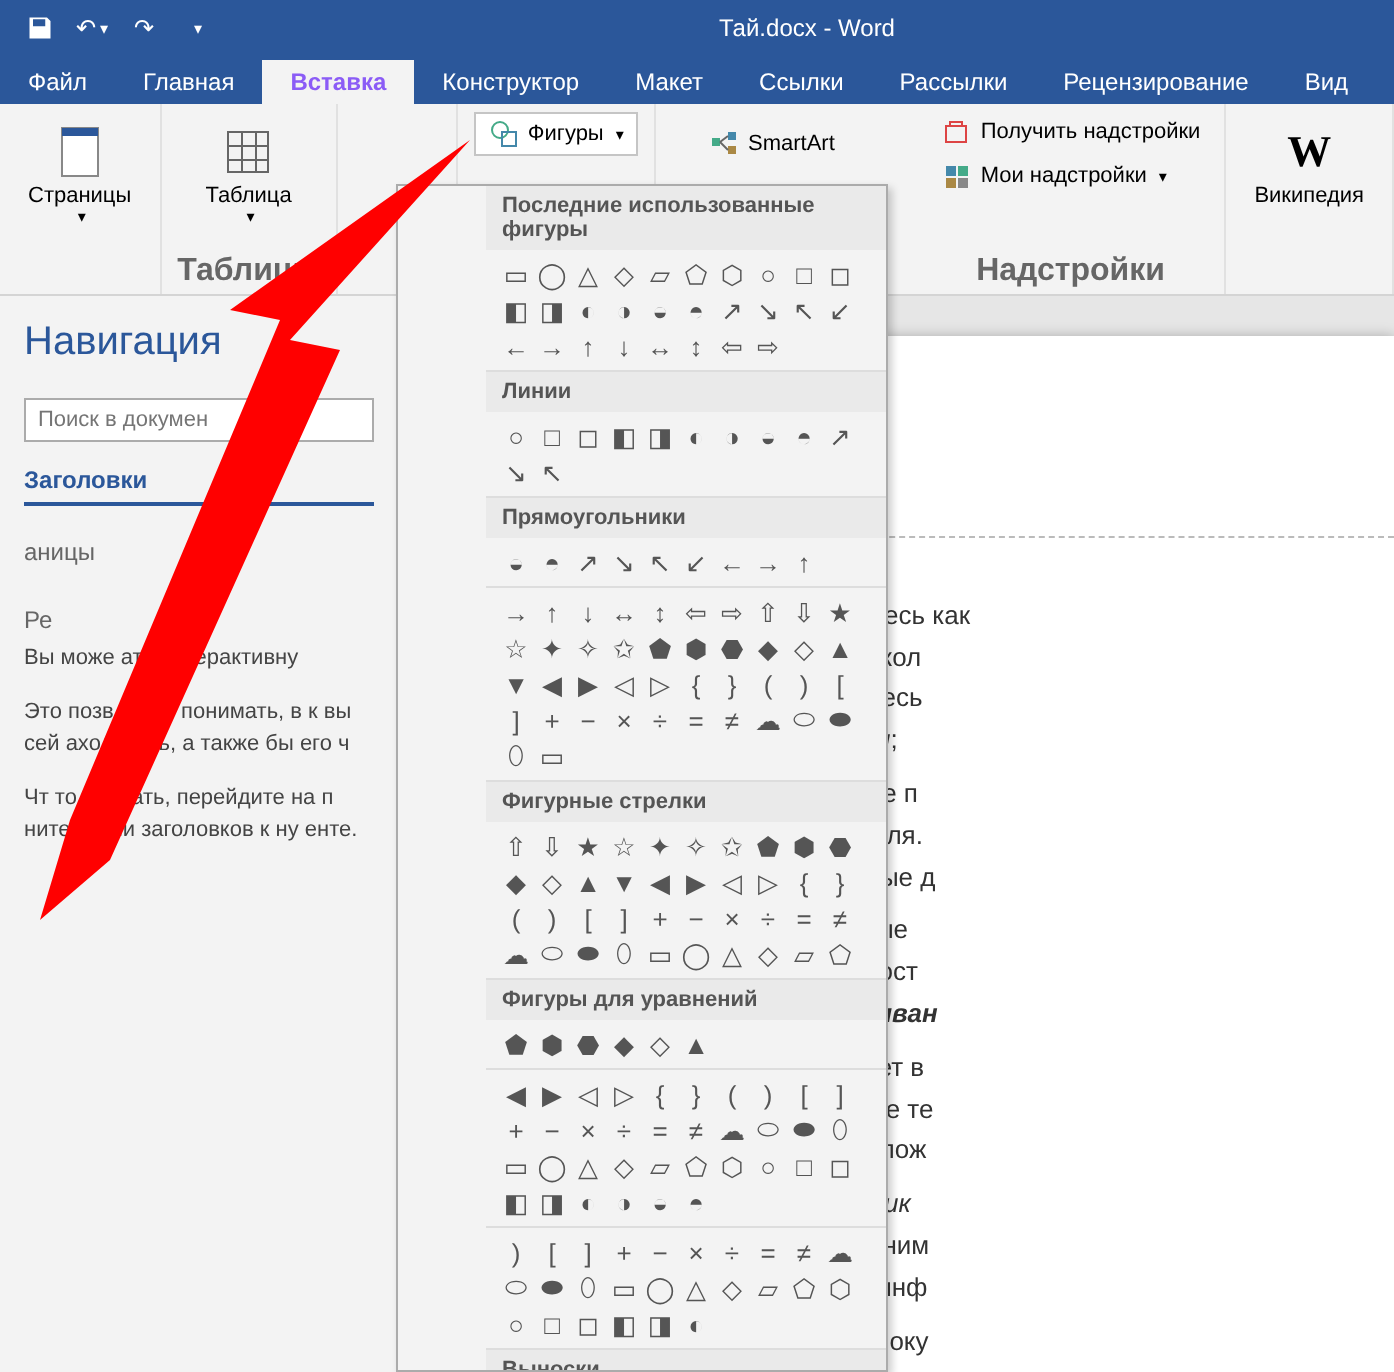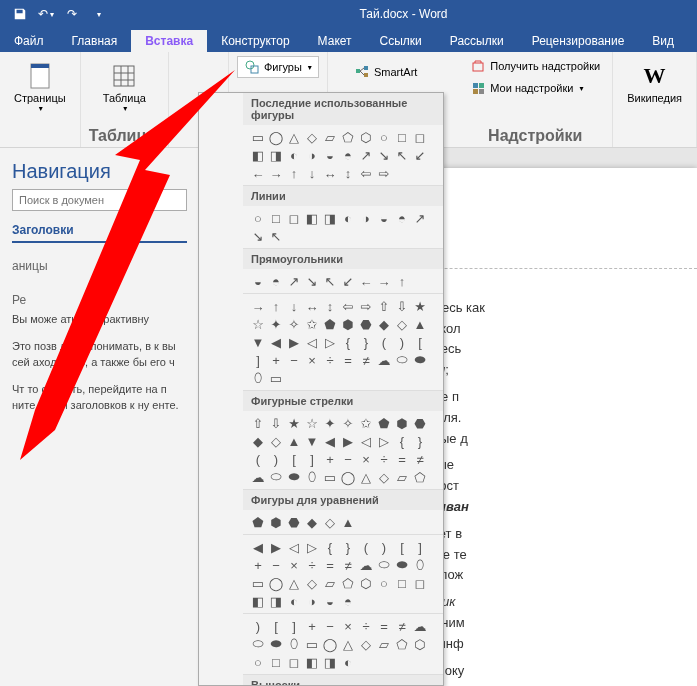--- a/index.html
+++ b/index.html
@@ -18,21 +18,21 @@
 .group { border-right: 1px solid #e1e1e1; padding: 4px 8px 0 8px; display: flex; flex-direction: column; align-items: center; }
 .group-label { font-size: 16px; color: #666; margin-top: auto; padding-bottom: 2px; font-weight: bold; }
 .big-btn { display: flex; flex-direction: column; align-items: center; padding: 4px 6px; cursor: pointer; font-size: 11px; }
 .big-btn-icon { width: 32px; height: 32px; display: flex; align-items: center; justify-content: center; font-size: 20px; }
 .small-btn { display: flex; align-items: center; gap: 4px; padding: 2px 4px; font-size: 11px; cursor: pointer; }
 .small-btn-icon { width: 16px; height: 16px; display: inline-flex; align-items: center; justify-content: center; }
 .dropdown-arrow { font-size: 8px; margin-left: 2px; }
 
 .content-area { display: flex; height: calc(100% - 148px); }
 .nav-pane { width: 200px; background: #f3f3f3; border-right: 1px solid #d4d4d4; padding: 12px; }
-.nav-title { font-size: 20px; color: #2b579a; font-weight: 300; margin-bottom: 6px; }
+.nav-title { font-size: 20px; color: #2b579a; font-weight: 300; margin-bottom: 16px; }
 .nav-search { width: 100%; padding: 4px 6px; border: 1px solid #ababab; font-size: 11px; margin-bottom: 12px; }
 .nav-tabs { display: flex; gap: 16px; font-size: 12px; margin-bottom: 0; flex-direction: column; }
 .nav-tab { color: #666; cursor: pointer; padding-bottom: 4px; }
 .nav-tab.active { color: #2b579a; border-bottom: 2px solid #2b579a; font-weight: 600; }
 .nav-text { font-size: 11px; color: #444; line-height: 1.5; }
 .nav-text p { margin-bottom: 10px; }
 
 .doc-area { flex: 1; background: #e6e6e6; padding: 20px 0 0 20px; overflow: hidden; position: relative; }
 .page { background: #fff; box-shadow: 0 0 6px rgba(0,0,0,0.25); min-height: 600px; padding: 60px 0 20px 50px; position: relative; }
 .cursor-line { position: absolute; top: 56px; left: 106px; width: 1px; height: 16px; background: #000; }

